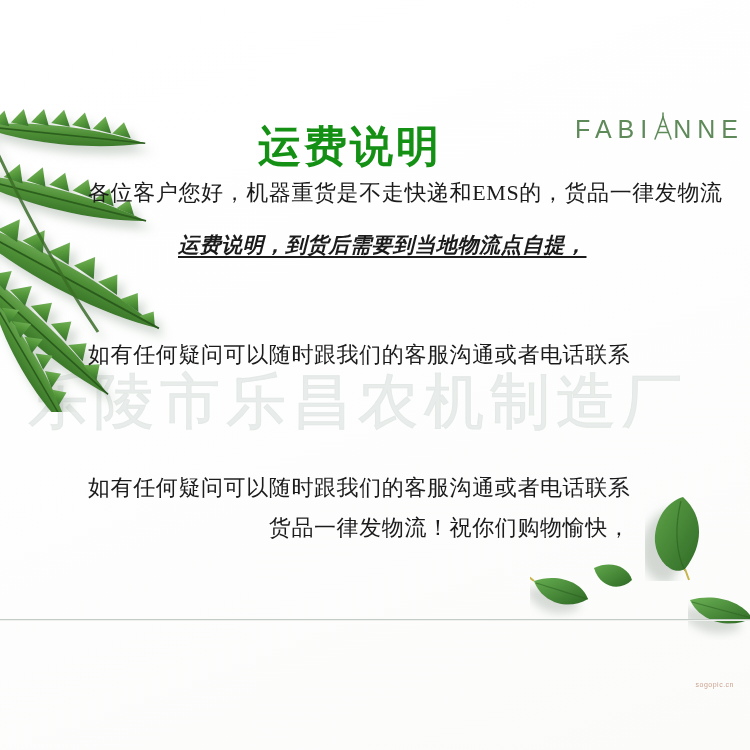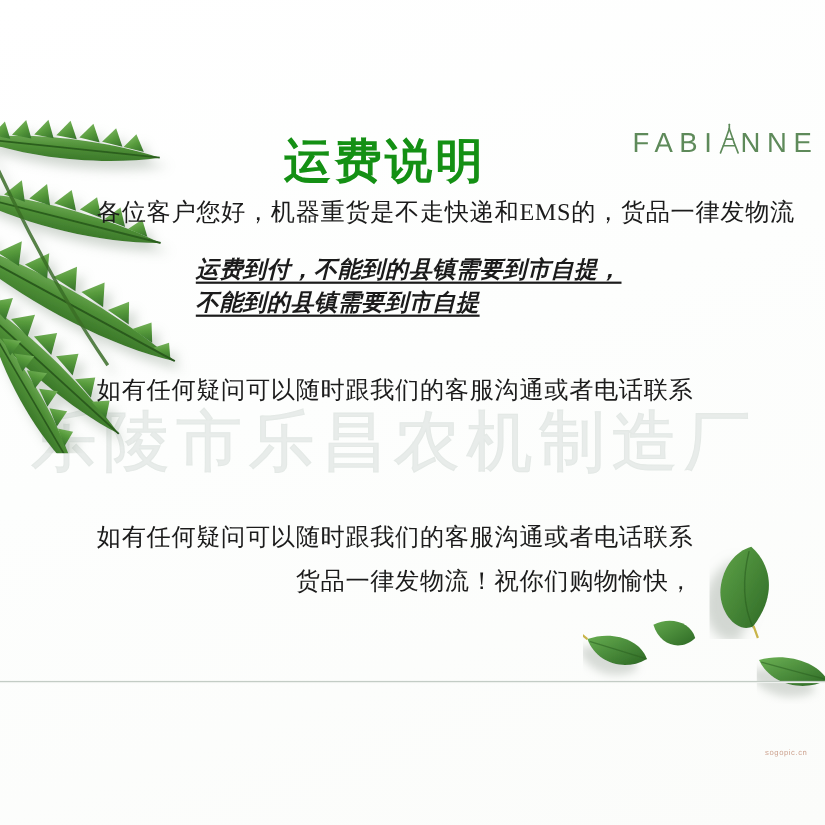--- a/index.html
+++ b/index.html
@@ -259,22 +259,21 @@
           <path d="M4.6 20.5 L15.4 20.5"></path>
         </g>
       </svg>
     </span>
     <span>NNE</span>
   </div>
 
   <div class="body-text p1">各位客户您好，机器重货是不走快递和EMS的，货品一律发物流</div>
 
   <div class="body-text p-underline">
-    <span>运费到付，不能到的县镇需要到市自提，</span>
-    <span>不能到的县镇需要到市自提</span>
+    <span>运费说明，到货后需要到当地物流点自提，</span>
   </div>
 
   <div class="body-text p2">
     <div>如有任何疑问可以随时跟我们的客服沟通或者电话联系</div>
   </div>
 
   <div class="body-text p3">
     <div>如有任何疑问可以随时跟我们的客服沟通或者电话联系</div>
     <div>货品一律发物流！祝你们购物愉快，</div>
   </div>

